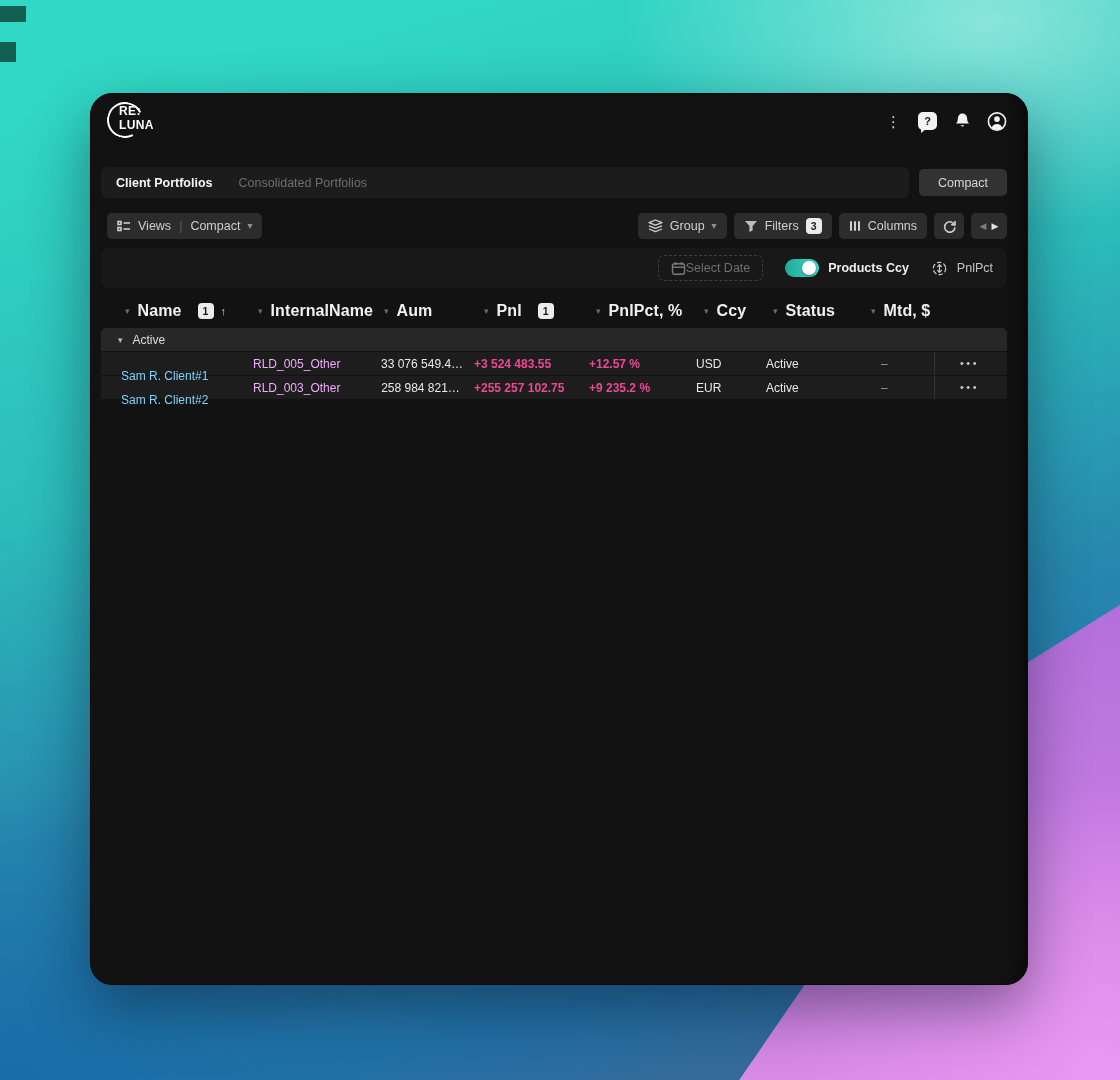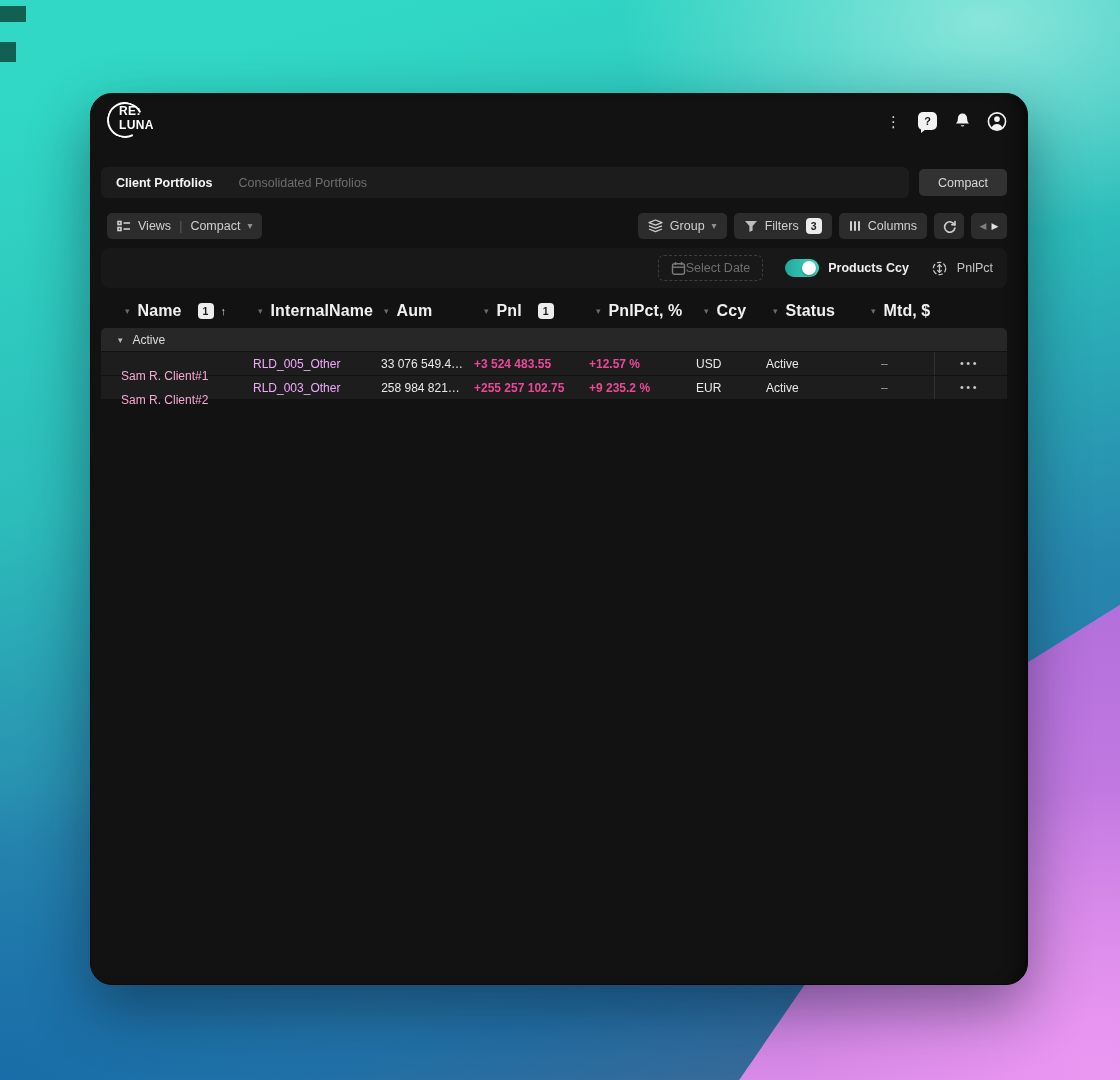--- a/index.html
+++ b/index.html
@@ -102,21 +102,21 @@
   .col-mtd{width:68px;padding-left:5px;}
   .col-actions{width:70px;padding-left:0;}
 
   .group-row{height:23px;background:#272727;border-radius:5px 5px 0 0;display:flex;align-items:center;
     gap:10px;padding-left:17px;margin-top:2px;cursor:pointer;}
   .group-caret{font-size:9px;color:#bdbdbd;}
   .group-label{font-size:12px;color:#dcdcdc;}
 
   .trow{display:flex;align-items:center;height:23px;background:#1d1d1d;margin-top:1px;}
   .cell{font-size:12px;box-sizing:border-box;flex:none;white-space:nowrap;overflow:hidden;}
-  .c-name{width:150px;padding-left:20px;color:#f9a8d4;cursor:pointer;margin-top:24px;}
+  .c-name{width:150px;padding-left:20px;color:#7dd3fc;cursor:pointer;margin-top:24px;}
   .c-internal{width:130px;padding-left:2px;color:#f0abfc;}
   .c-aum{width:90px;text-align:center;padding-right:11px;color:#e9e9e9;}
   .c-pnl{width:115px;padding-left:3px;}
   .c-pnlpct{width:110px;padding-left:3px;}
   .c-ccy{width:70px;color:#e9e9e9;}
   .c-status{width:100px;color:#e9e9e9;}
   .c-mtd{width:68px;padding-left:15px;color:#9a9a9a;}
   .c-actions{width:70px;display:flex;align-items:center;justify-content:center;
     border-left:1px solid rgba(255,255,255,.09);align-self:stretch;}
   .pos{color:#ec4899;font-weight:bold;}

